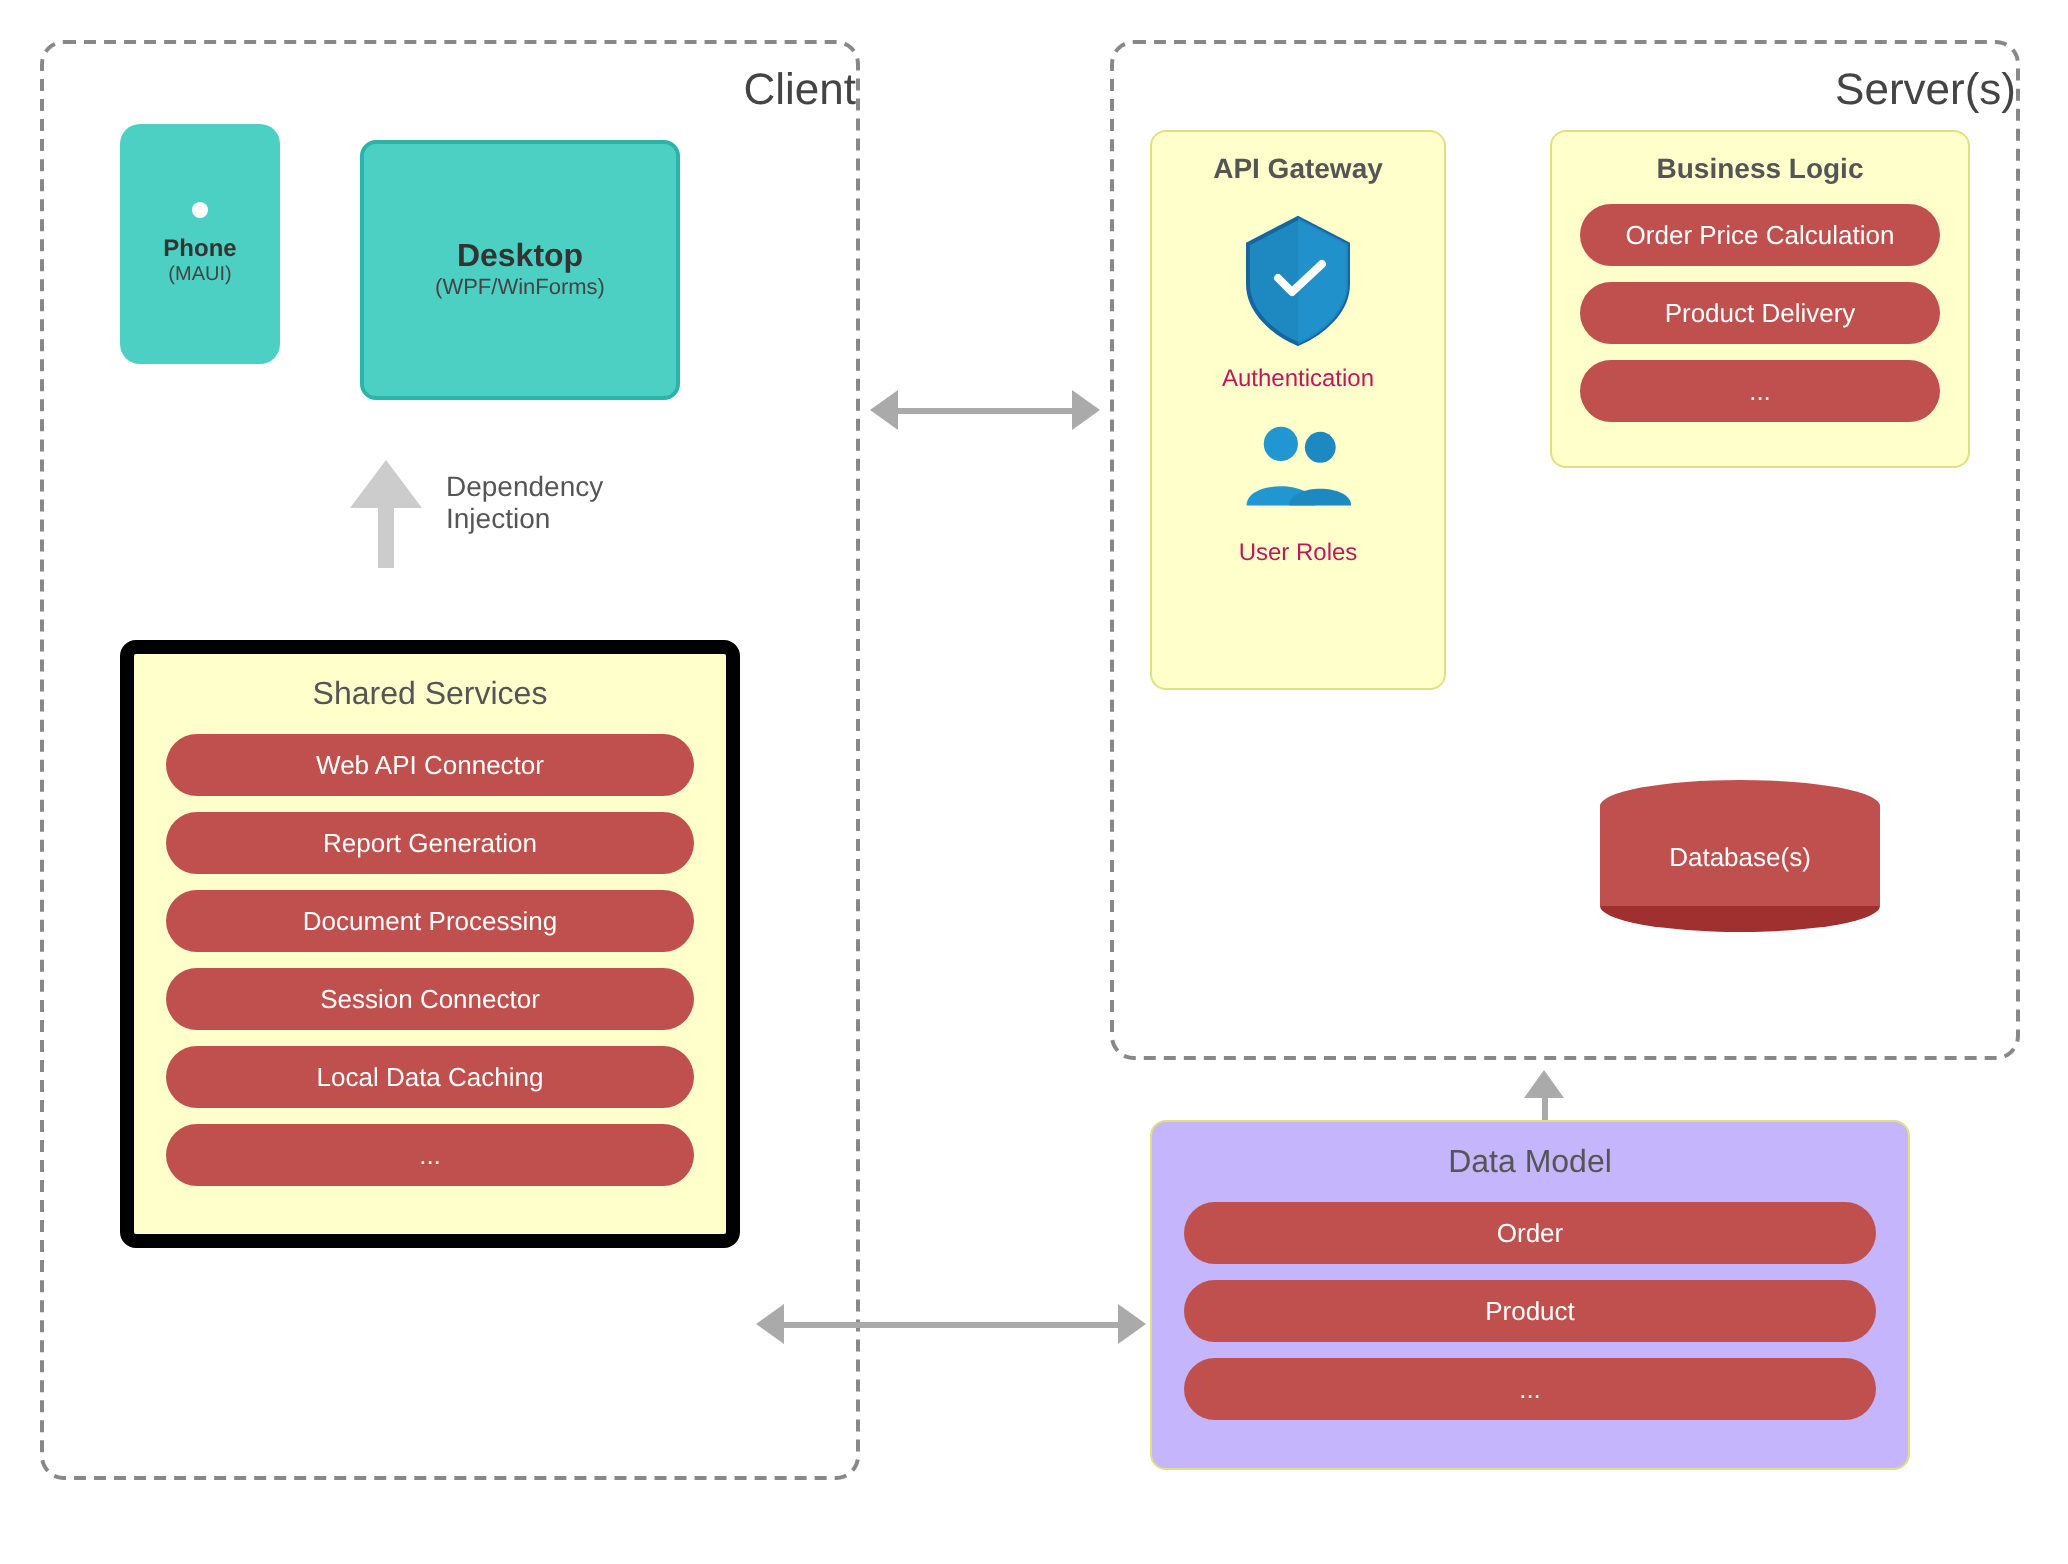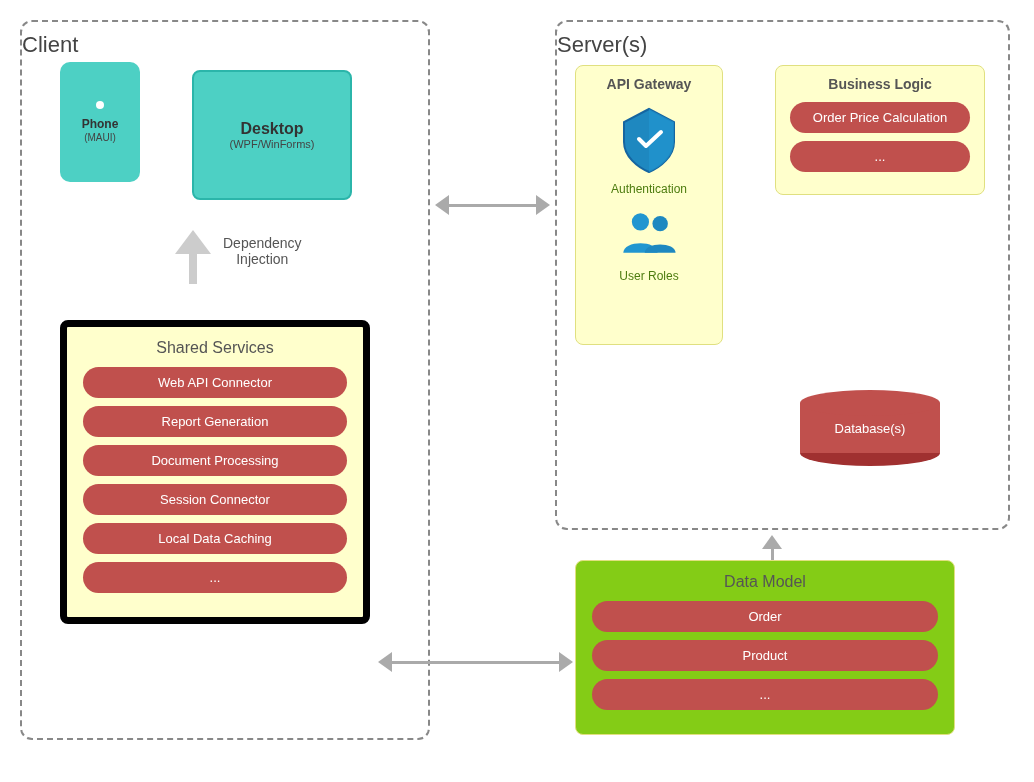--- a/index.html
+++ b/index.html
@@ -37,21 +37,21 @@
       left: 555px;
       top: 20px;
       width: 455px;
       height: 510px;
     }
 
     .section-title {
       font-size: 22px;
       font-weight: 300;
       color: #444;
-      text-align: left;
+      text-align: right;
       margin-top: 10px;
     }
 
     
     .phone-device {
       position: absolute;
       left: 60px;
       top: 62px;
       width: 80px;
       height: 120px;
@@ -78,21 +78,21 @@
     }
     .phone-sublabel {
       font-size: 10px;
       color: #444;
       text-align: center;
     }
 
     
     .desktop-device {
       position: absolute;
-      left: 192px;
+      left: 180px;
       top: 70px;
       width: 160px;
       height: 130px;
       background: #4dd0c4;
       border-radius: 8px;
       display: flex;
       flex-direction: column;
       align-items: center;
       justify-content: center;
       border: 2px solid #2bb5aa;
@@ -183,21 +183,21 @@
     
     .users-icon {
       width: 60px;
       height: 55px;
       margin: 10px auto 8px;
       display: block;
     }
 
     .icon-label {
       font-size: 12px;
-      color: #4d7c0f;
+      color: #be185d;
       text-align: center;
     }
 
     
     .business-logic-box {
       position: absolute;
       left: 775px;
       top: 65px;
       width: 210px;
       background: #ffffcc;
@@ -212,21 +212,21 @@
       margin-bottom: 10px;
       font-weight: 600;
     }
 
     
     .data-model-box {
       position: absolute;
       left: 575px;
       top: 560px;
       width: 380px;
-      background: #84cc16;
+      background: #c4b5fd;
       border: 1px solid #e0e080;
       border-radius: 8px;
       padding: 12px 16px 16px;
     }
     .data-model-title {
       font-size: 16px;
       color: #555;
       text-align: center;
       margin-bottom: 10px;
       font-weight: 500;
@@ -306,21 +306,21 @@
   <div class="desktop-device">
     <div class="desktop-label">Desktop</div>
     <div class="desktop-sublabel">(WPF/WinForms)</div>
   </div>
 
   <div style="position:absolute; left:175px; top:230px; display:flex; align-items:flex-start;">
     <div style="display:flex; flex-direction:column; align-items:center;">
       <div class="dep-arrow-up"></div>
       <div class="dep-arrow-shaft"></div>
     </div>
-    <div style="margin-left:12px; margin-top:5px;text-align:center;">
+    <div style="margin-left:12px; margin-top:5px;">
       <div style="font-size:14px; color:#555;">Dependency</div>
       <div style="font-size:14px; color:#555;">Injection</div>
     </div>
   </div>
 
   <div class="shared-services-box">
     <div class="shared-services-title">Shared Services</div>
     <div class="service-btn">Web API Connector</div>
     <div class="service-btn">Report Generation</div>
     <div class="service-btn">Document Processing</div>
@@ -352,20 +352,21 @@
 
       <circle cx="48" cy="16" r="9" fill="#1e88c0"></circle>
       <path d="M30 50 C30 37 66 37 66 50 Z" fill="#1e88c0"></path>
     </svg>
     <div class="icon-label">User Roles</div>
   </div>
 
   <div class="business-logic-box">
     <div class="business-logic-title">Business Logic</div>
     <div class="service-btn">Order Price Calculation</div>
+    <div class="service-btn">Product Delivery</div>
     <div class="service-btn">...</div>
   </div>
 
   <div style="position:absolute; left:800px; top:390px;">
     <div style="position:relative; width:140px;">
       <div style="width:140px; height:26px; background:#c0504d; border-radius:50%; position:relative; z-index:2;"></div>
       <div style="width:140px; height:50px; background:#c0504d; margin-top:-13px; position:relative; z-index:1; display:flex; align-items:center; justify-content:center;">
         <span style="color:#fff; font-size:13px; z-index:3; position:relative;">Database(s)</span>
       </div>
       <div style="width:140px; height:26px; background:#a03030; border-radius:50%; margin-top:-13px;"></div>

